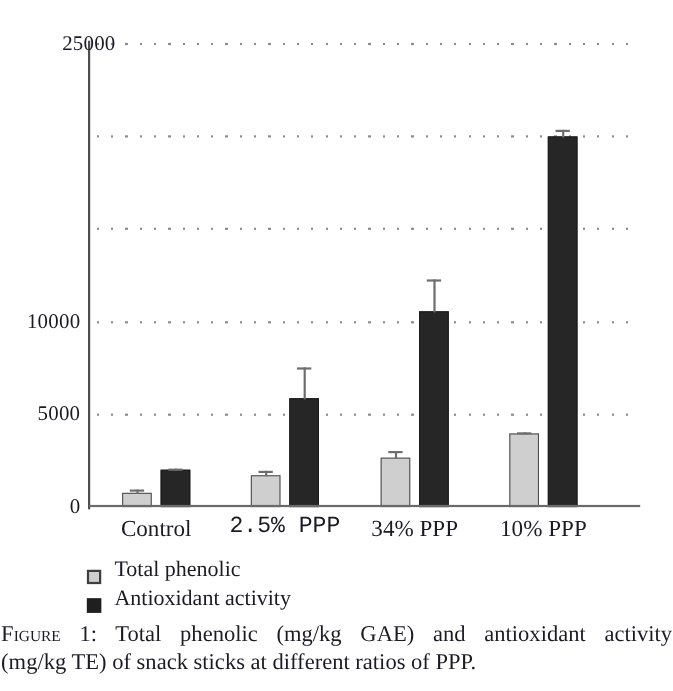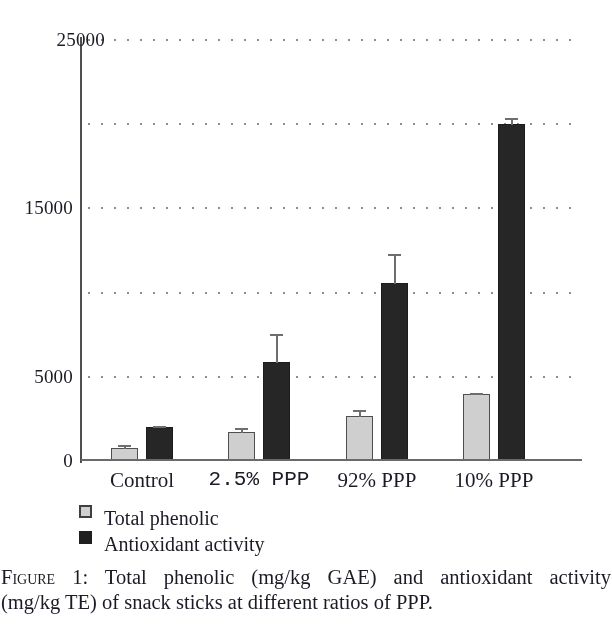--- a/index.html
+++ b/index.html
@@ -37,21 +37,21 @@
   .ylabel {
     position: absolute; left: 0; width: 73px; text-align: right;
     font-size: 19px; line-height: 22px; letter-spacing: 0.2px;
   }
   .xlabel {
     position: absolute; top: 468px; transform: translateX(-50%);
     font-size: 21px; line-height: 24px; white-space: nowrap;
   }
   
   .legend { position: absolute; left: 79px; top: 505px; }
-  .legend-row { display: flex; align-items: flex-start; height: 26px; }
+  .legend-row { display: flex; align-items: flex-end; height: 26px; }
   .swatch { display: inline-block; width: 13px; height: 13px; margin-right: 12px; }
   .swatch-gray { background: #cfcfcf; border: 2px solid #3f3f3f; }
   .swatch-black { background: #1f1f1f; border: 1px solid #1f1f1f; }
   .legend-label { font-size: 20px; line-height: 26px; }
   
   .caption { position: absolute; left: 1px; top: 565px; width: 610px; font-size: 20.5px; line-height: 25px; }
   .caption-line1 { text-align: justify; text-align-last: justify; white-space: nowrap-none; font-family: Liberation Serif, serif; }
   .caption-label { font-variant: small-caps; }
   .caption-line2 { text-align: left; }
 </style>
@@ -123,19 +123,19 @@
     </div>
   </div>
 
   <div class="caption">
     <div class="caption-line1"><span class="caption-label">Figure 1:</span> <span>Total phenolic (mg/kg GAE) and antioxidant activity</span></div>
     <div class="caption-line2">(mg/kg TE) of snack sticks at different ratios of PPP.</div>
   </div>
 
 <div class="ylabel" style="top: 450px;">0</div>
     <div class="ylabel" style="top: 365.8px;">5000</div>
-    <div class="ylabel" style="top: 197.4px;">15000</div>
+    <div class="ylabel" style="top: 281.6px;">10000</div>
     <div class="ylabel" style="top: 29px; margin-left: 32px;">25000</div>
     <div class="xlabel" style="left: 142px;">Control</div>
     <div class="xlabel" style="left: 259px; font-family: Liberation Mono, monospace;">2.5% PPP</div>
-    <div class="xlabel" style="left: 377px;">92% PPP</div>
+    <div class="xlabel" style="left: 377px;">34% PPP</div>
     <div class="xlabel" style="left: 494px;">10% PPP</div>
   </div>
 
 </body></html>

